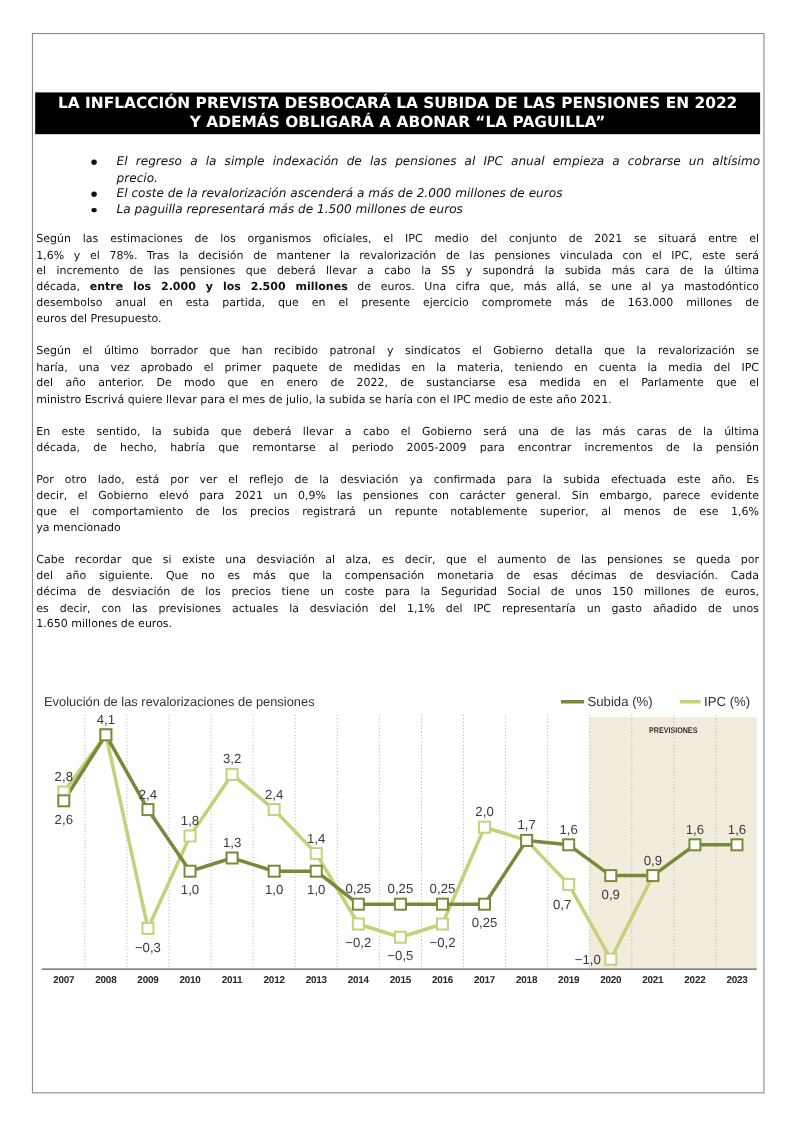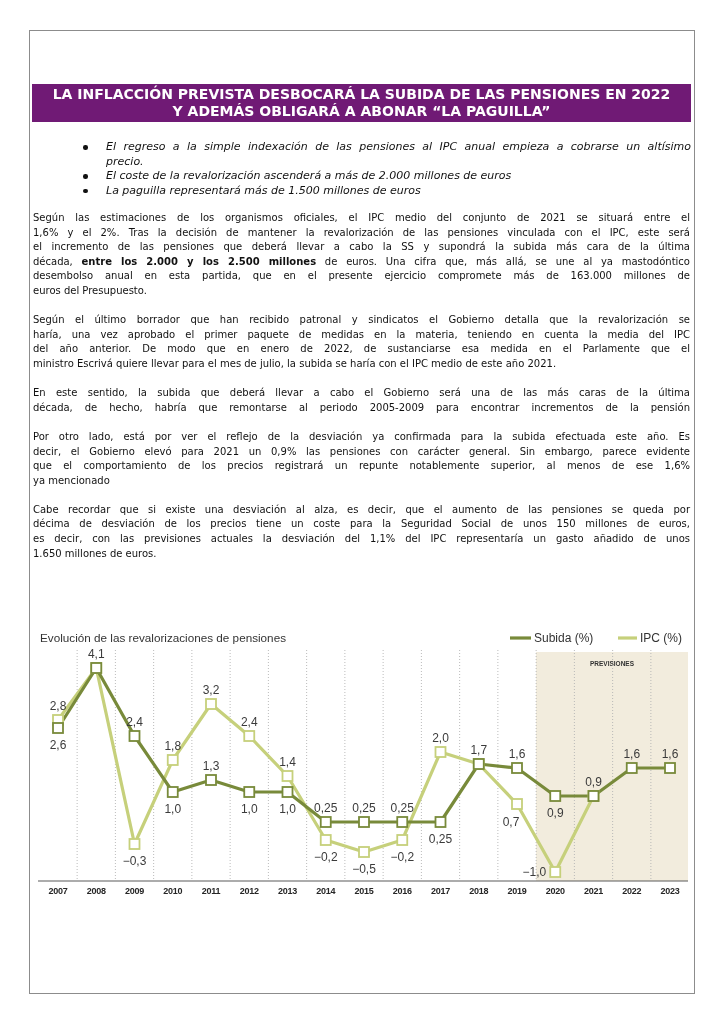--- a/index.html
+++ b/index.html
@@ -7,21 +7,21 @@
     width: 724px; height: 1024px; position: relative; overflow: hidden;
     background: #ffffff; color: #111111;
     font-family: "DejaVu Sans", sans-serif;
   }
   .frame {
     position: absolute; left: 29px; top: 30px; width: 666px; height: 964px;
     border: 1.5px solid #8c8c8c; box-sizing: border-box;
   }
   .banner {
     position: absolute; left: 32px; top: 84px; width: 659px; height: 38px;
-    background: #701a75; color: #ffffff; box-sizing: border-box; padding-top: 2px;
+    background: #000000; color: #ffffff; box-sizing: border-box; padding-top: 2px;
     font-family: "DejaVu Sans", sans-serif; font-weight: bold; font-size: 14px;
     line-height: 17px; text-align: center; white-space: nowrap;
   }
   .bullets {
     position: absolute; left: 80px; top: 137px; width: 608px;
     margin: 3px; padding: 0; list-style: none;
     font-family: "DejaVu Sans", sans-serif; font-style: italic; font-size: 11px; line-height: 14.6px;
   }
   .bullets li { position: relative; padding-left: 23px; }
   .bullets .dot {
@@ -69,21 +69,21 @@
   </li>
   <li>
     <span class="dot"></span>
     <div class="ll">La paguilla representará más de 1.500 millones de euros</div>
   </li>
 </ul>
 
 <div class="article">
   <div class="para">
     <div class="jl">Según las estimaciones de los organismos oficiales, el IPC medio del conjunto de 2021 se situará entre el</div>
-    <div class="jl">1,6% y el 2%. Tras la decisión de mantener la revalorización de las pensiones vinculada con el IPC, este será</div>
+    <div class="jl">1,6% y el 78%. Tras la decisión de mantener la revalorización de las pensiones vinculada con el IPC, este será</div>
     <div class="jl">el incremento de las pensiones que deberá llevar a cabo la SS y supondrá la subida más cara de la última</div>
     <div class="jl"><span>década, </span><b>entre los 2.000 y los 2.500 millones</b><span> de euros. Una cifra que, más allá, se une al ya mastodóntico</span></div>
     <div class="jl">desembolso anual en esta partida, que en el presente ejercicio compromete más de 163.000 millones de</div>
     <div class="ll">euros del Presupuesto.</div>
   </div>
   <div class="para">
     <div class="jl">Según el último borrador que han recibido patronal y sindicatos el Gobierno detalla que la revalorización se</div>
     <div class="jl">haría, una vez aprobado el primer paquete de medidas en la materia, teniendo en cuenta la media del IPC</div>
     <div class="jl">del año anterior. De modo que en enero de 2022, de sustanciarse esa medida en el Parlamente que el</div>
     <div class="ll">ministro Escrivá quiere llevar para el mes de julio, la subida se haría con el IPC medio de este año 2021.</div>
@@ -93,20 +93,21 @@
     <div class="jl">década, de hecho, habría que remontarse al periodo 2005-2009 para encontrar incrementos de la pensión</div>
   </div>
   <div class="para">
     <div class="jl">Por otro lado, está por ver el reflejo de la desviación ya confirmada para la subida efectuada este año. Es</div>
     <div class="jl">decir, el Gobierno elevó para 2021 un 0,9% las pensiones con carácter general. Sin embargo, parece evidente</div>
     <div class="jl">que el comportamiento de los precios registrará un repunte notablemente superior, al menos de ese 1,6%</div>
     <div class="ll">ya mencionado</div>
   </div>
   <div class="para">
     <div class="jl">Cabe recordar que si existe una desviación al alza, es decir, que el aumento de las pensiones se queda por</div>
+    <div class="jl">del año siguiente. Que no es más que la compensación monetaria de esas décimas de desviación. Cada</div>
     <div class="jl">décima de desviación de los precios tiene un coste para la Seguridad Social de unos 150 millones de euros,</div>
     <div class="jl">es decir, con las previsiones actuales la desviación del 1,1% del IPC representaría un gasto añadido de unos</div>
     <div class="ll">1.650 millones de euros.</div>
   </div>
 </div>
 
 <svg id="chart" xmlns="http://www.w3.org/2000/svg" width="724" height="310" viewBox="0 600 724 310">
   <rect class="forecast-bg" x="536" y="652" width="152" height="229"></rect>
   <text class="forecast-label" x="612" y="666" text-anchor="middle" textLength="44" lengthAdjust="spacingAndGlyphs">PREVISIONES</text>
   <text class="ch-title" x="40" y="642" textLength="246" lengthAdjust="spacingAndGlyphs">Evolución de las revalorizaciones de pensiones</text>

